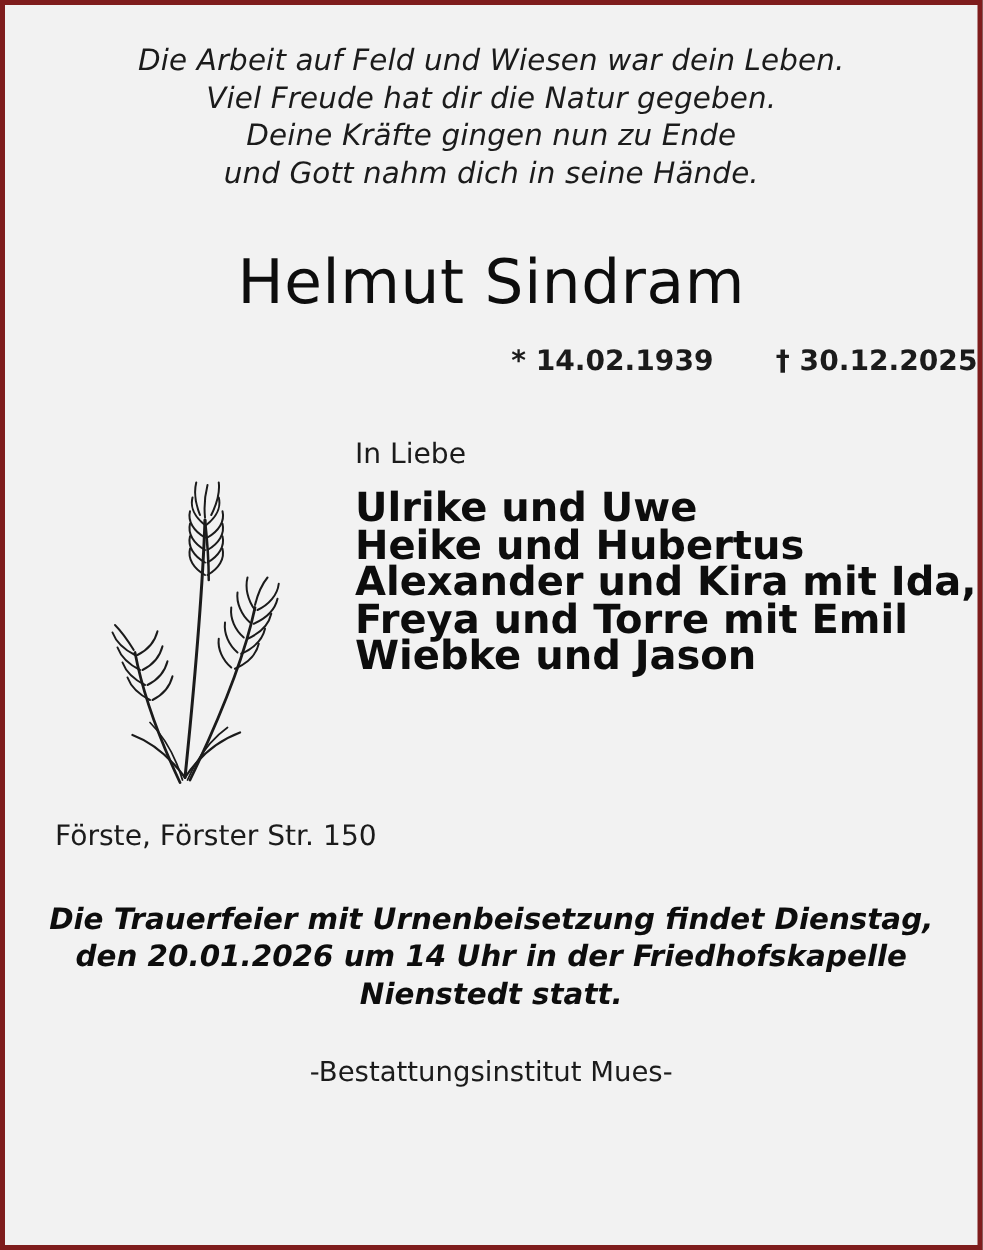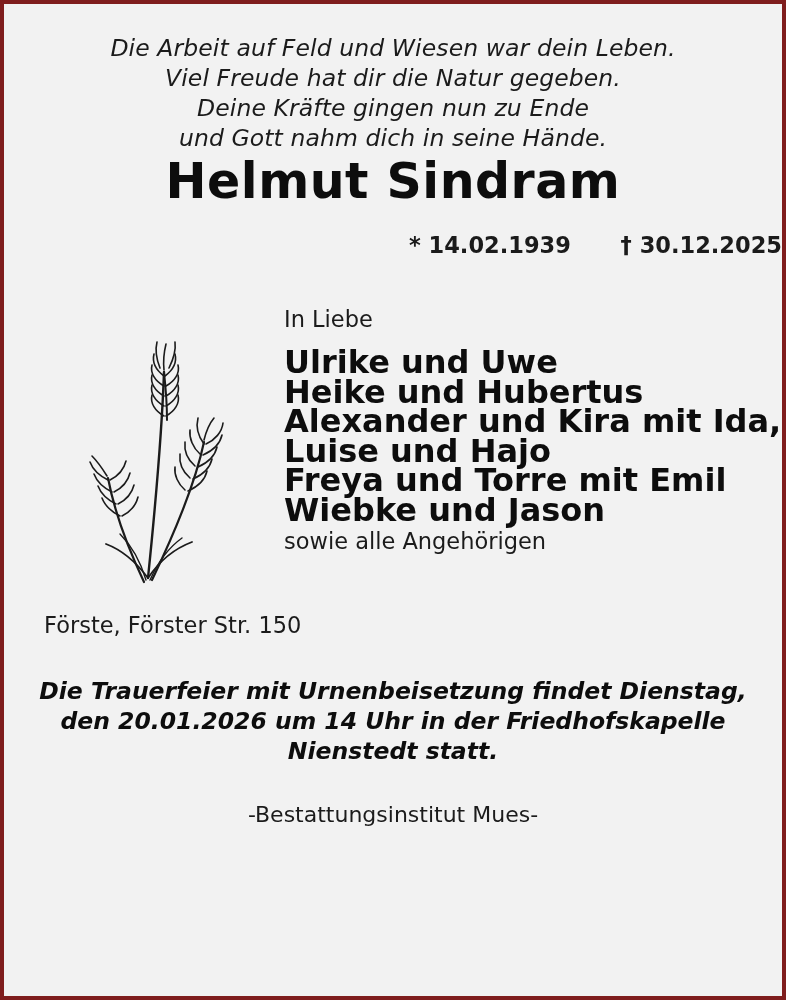--- a/index.html
+++ b/index.html
@@ -36,23 +36,24 @@
     line-height: 30px;
     color: #1b1b1b;
     padding-top: 29px;
     letter-spacing: 0.1px;
   }
   .poem div { white-space: nowrap; }
 
   .name {
     text-align: center;
     font-size: 49px;
-    font-weight: bold;
+    font-weight: normal;
     letter-spacing: 0.5px;
     color: #0d0d0d;
+    margin-top: 44px;
   }
   .dates {
     text-align: right;
     font-size: 22.5px;
     color: #1b1b1b;
     margin-top: 22px;
     font-weight: bold;
   }
   .dates .sep { display: inline-block; width: 34px; }
 
@@ -198,24 +199,22 @@
             <path d="M114 270 C122 252, 132 238, 146 228" stroke-width="1.4"></path>
           </g>
         </svg>
       </div>
 
       <div class="family">
         <div class="lead">In Liebe</div>
         <div class="member">Ulrike und Uwe</div>
         <div class="member">Heike und Hubertus</div>
         <div class="member">Alexander und Kira mit Ida,</div>
-        <div class="member">Luise und Hajo</div>
         <div class="member">Freya und Torre mit Emil</div>
         <div class="member">Wiebke und Jason</div>
-        <div class="tail">sowie alle Angehörigen</div>
       </div>
 
     </div>
 
     <div class="address">Förste, Förster Str. 150</div>
 
     <div class="ceremony">
       <div>Die Trauerfeier mit Urnenbeisetzung findet Dienstag,</div>
       <div>den 20.01.2026 um 14 Uhr in der Friedhofskapelle</div>
       <div>Nienstedt statt.</div>

